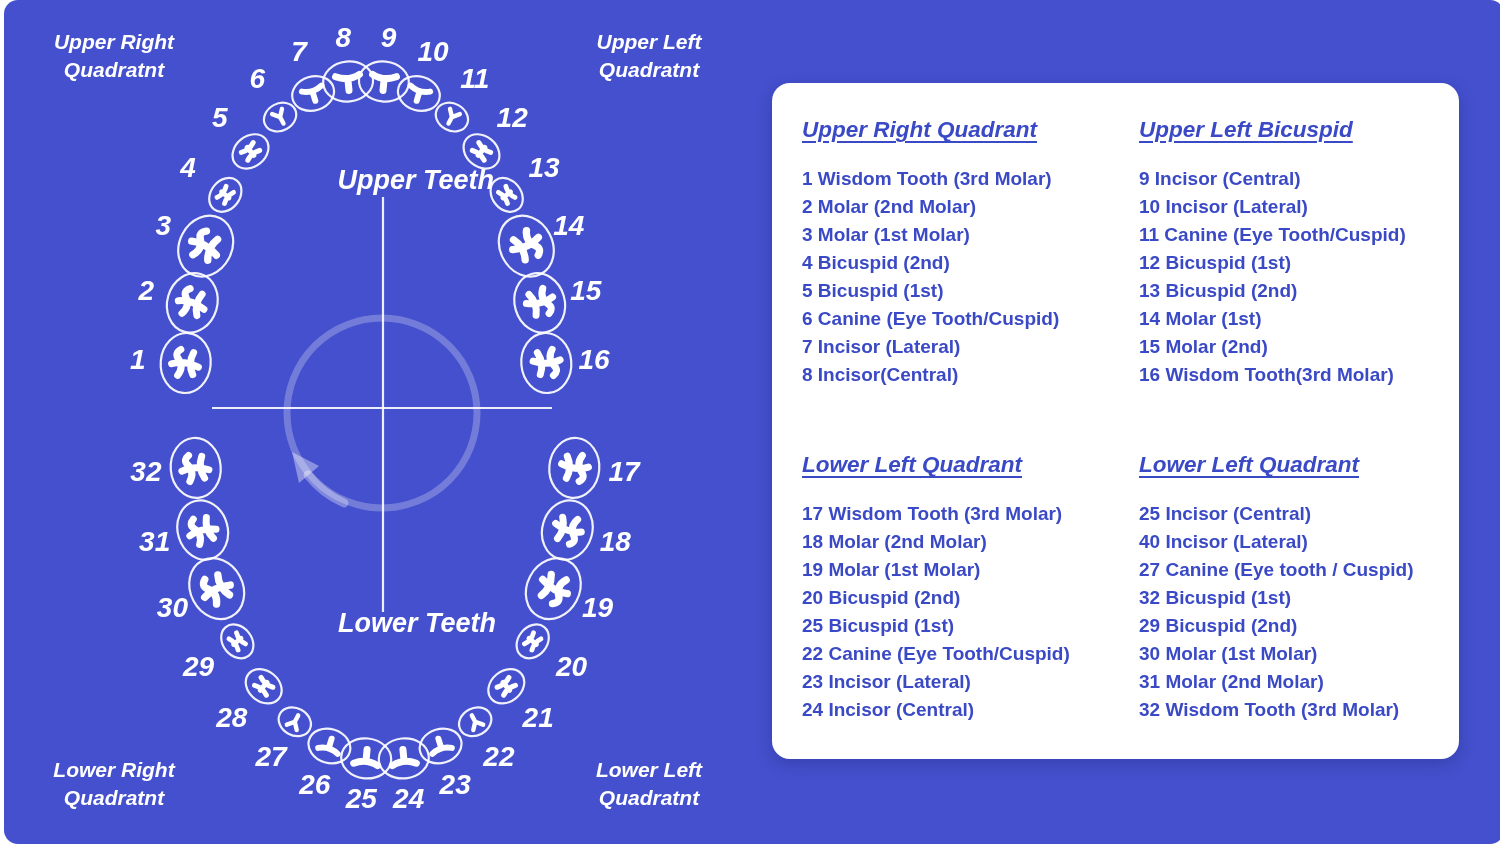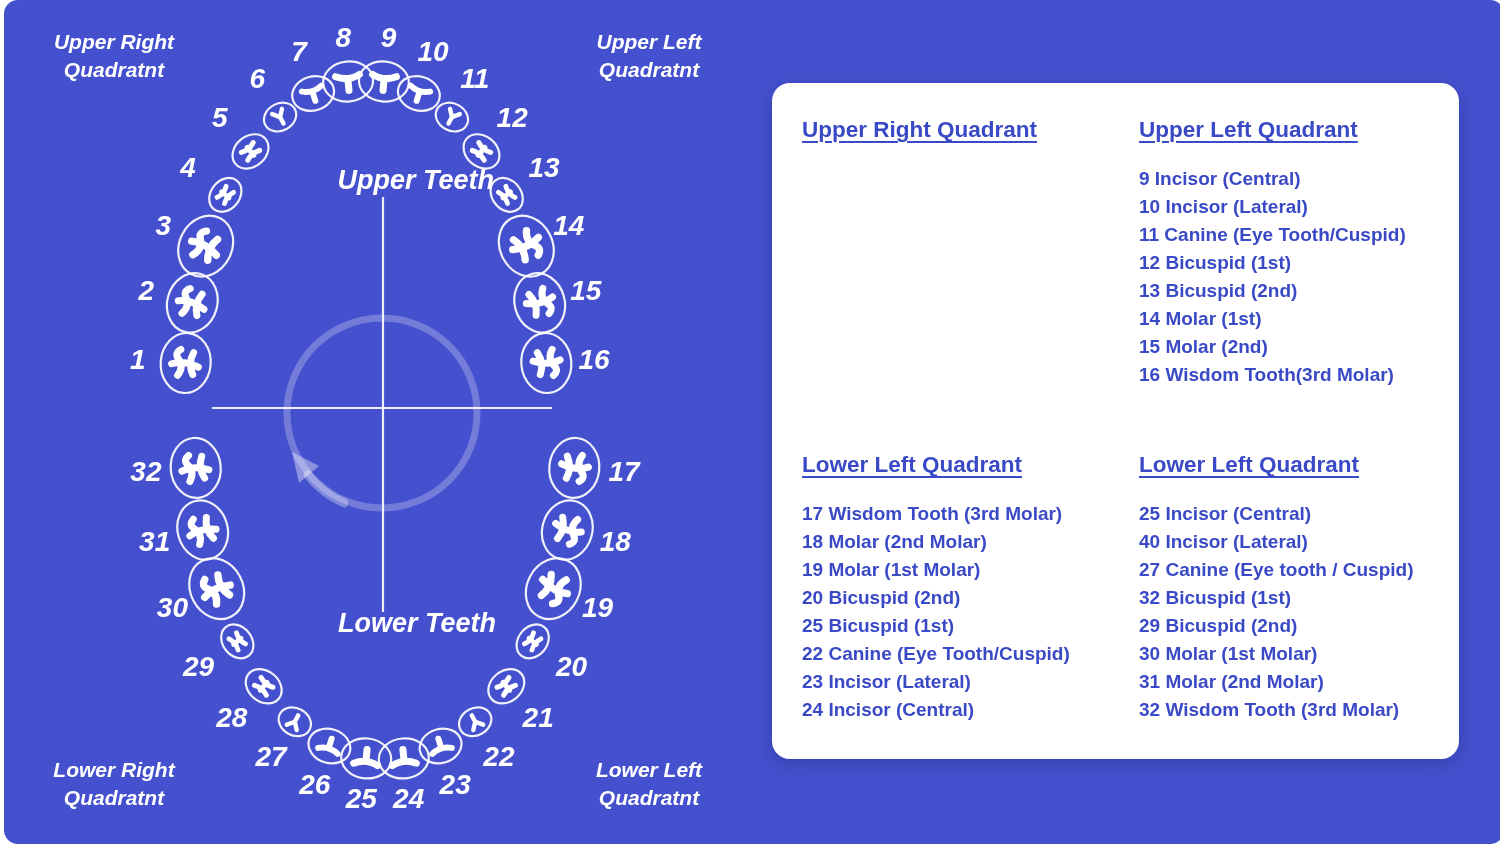--- a/index.html
+++ b/index.html
@@ -39,21 +39,21 @@
   .card{
     position:absolute;left:768px;top:83px;width:687px;height:676px;
     background:var(--card-bg);border-radius:18px;
     box-shadow:0 5px 16px rgba(20,25,90,.25);
     box-sizing:border-box;padding:34px 18px 0 30px;
     display:grid;grid-template-columns:337px 1fr;grid-template-rows:335px auto;
   }
   .quadrant h2{
     margin:0 0 22px 0;
     font-size:22.5px;font-weight:bold;color:var(--card-text);
-    text-decoration:underline;text-underline-offset:4px;text-decoration-thickness:2px;
+    text-decoration:underline;text-underline-offset:4px;text-decoration-thickness:2px;font-style:italic;
   }
   .quadrant ul{list-style:none;margin:0;padding:0;}
   .quadrant li{
     font-size:19px;font-weight:bold;color:var(--card-text);line-height:28px;
     white-space:nowrap;
   }
 </style>
 </head>
 <body>
 
@@ -252,24 +252,34 @@
       </g>
   </svg>
 
   <div class="center-label upper">Upper Teeth</div>
   <div class="center-label lower">Lower Teeth</div>
 
   <div class="card">
 
     <section class="quadrant">
       <h2>Upper Right Quadrant</h2>
+      <ul>
+        <li>1 Wisdom Tooth (3rd Molar)</li>
+        <li>2 Molar (2nd Molar)</li>
+        <li>3 Molar (1st Molar)</li>
+        <li>4 Bicuspid (2nd)</li>
+        <li>5 Bicuspid (1st)</li>
+        <li>6 Canine (Eye Tooth/Cuspid)</li>
+        <li>7 Incisor (Lateral)</li>
+        <li>8 Incisor(Central)</li>
+      </ul>
     </section>
 
     <section class="quadrant">
-      <h2>Upper Left Quadrant</h2>
+      <h2>Upper Left Bicuspid</h2>
       <ul>
         <li>9 Incisor (Central)</li>
         <li>10 Incisor (Lateral)</li>
         <li>11 Canine (Eye Tooth/Cuspid)</li>
         <li>12 Bicuspid (1st)</li>
         <li>13 Bicuspid (2nd)</li>
         <li>14 Molar (1st)</li>
         <li>15 Molar (2nd)</li>
         <li>16 Wisdom Tooth(3rd Molar)</li>
       </ul>

